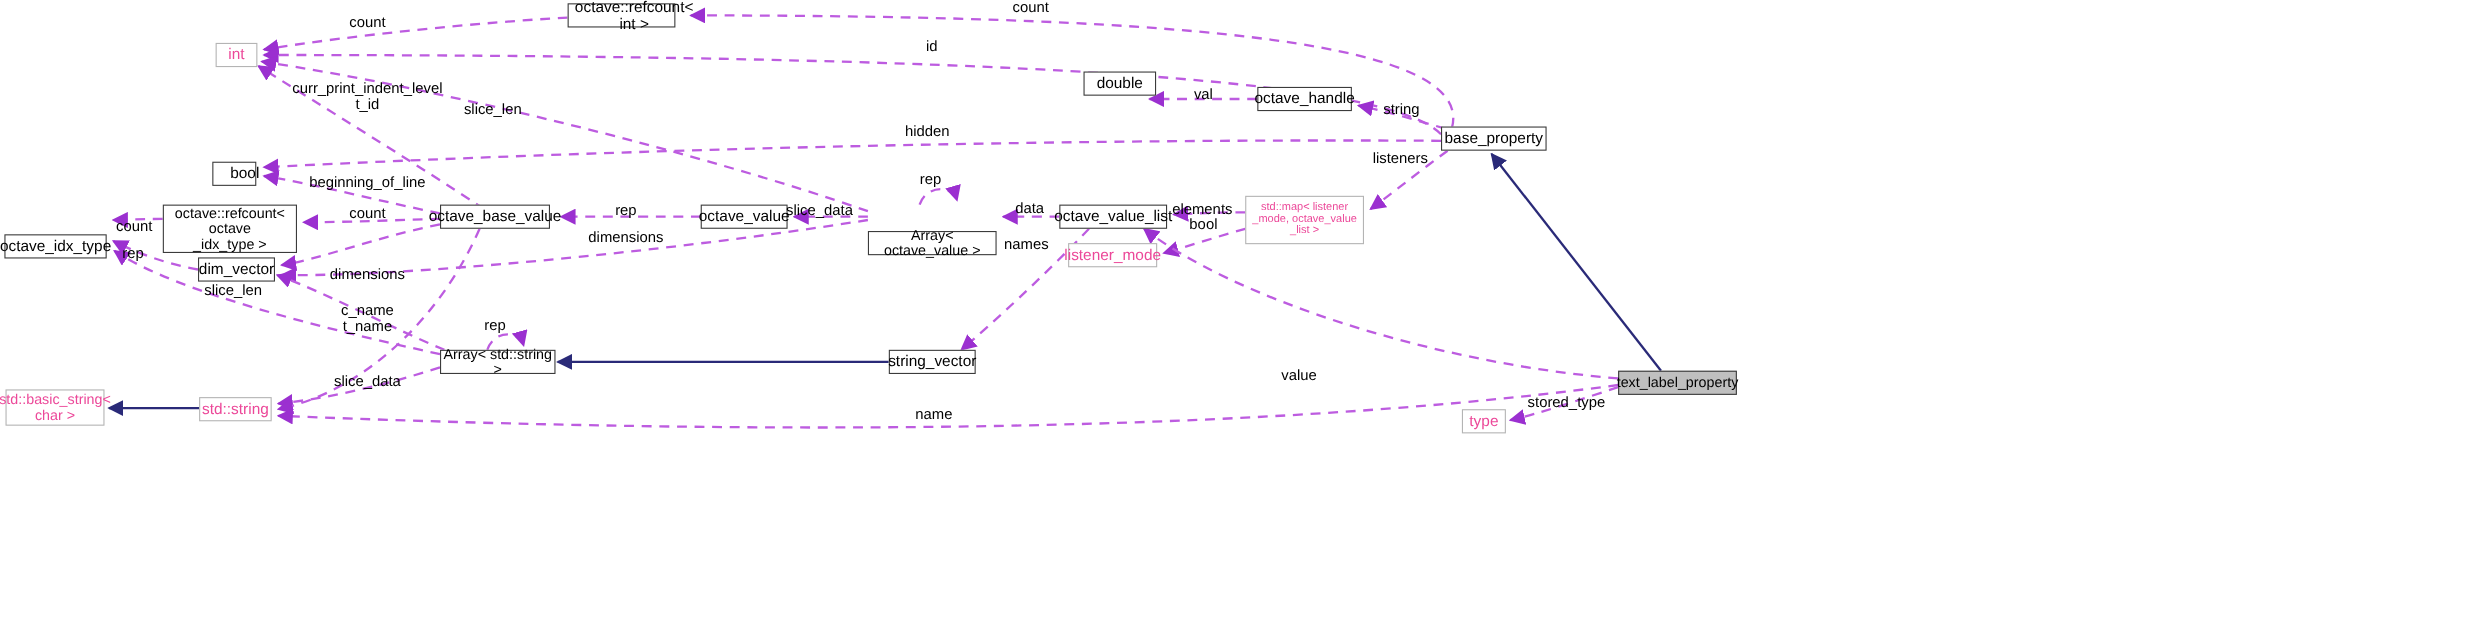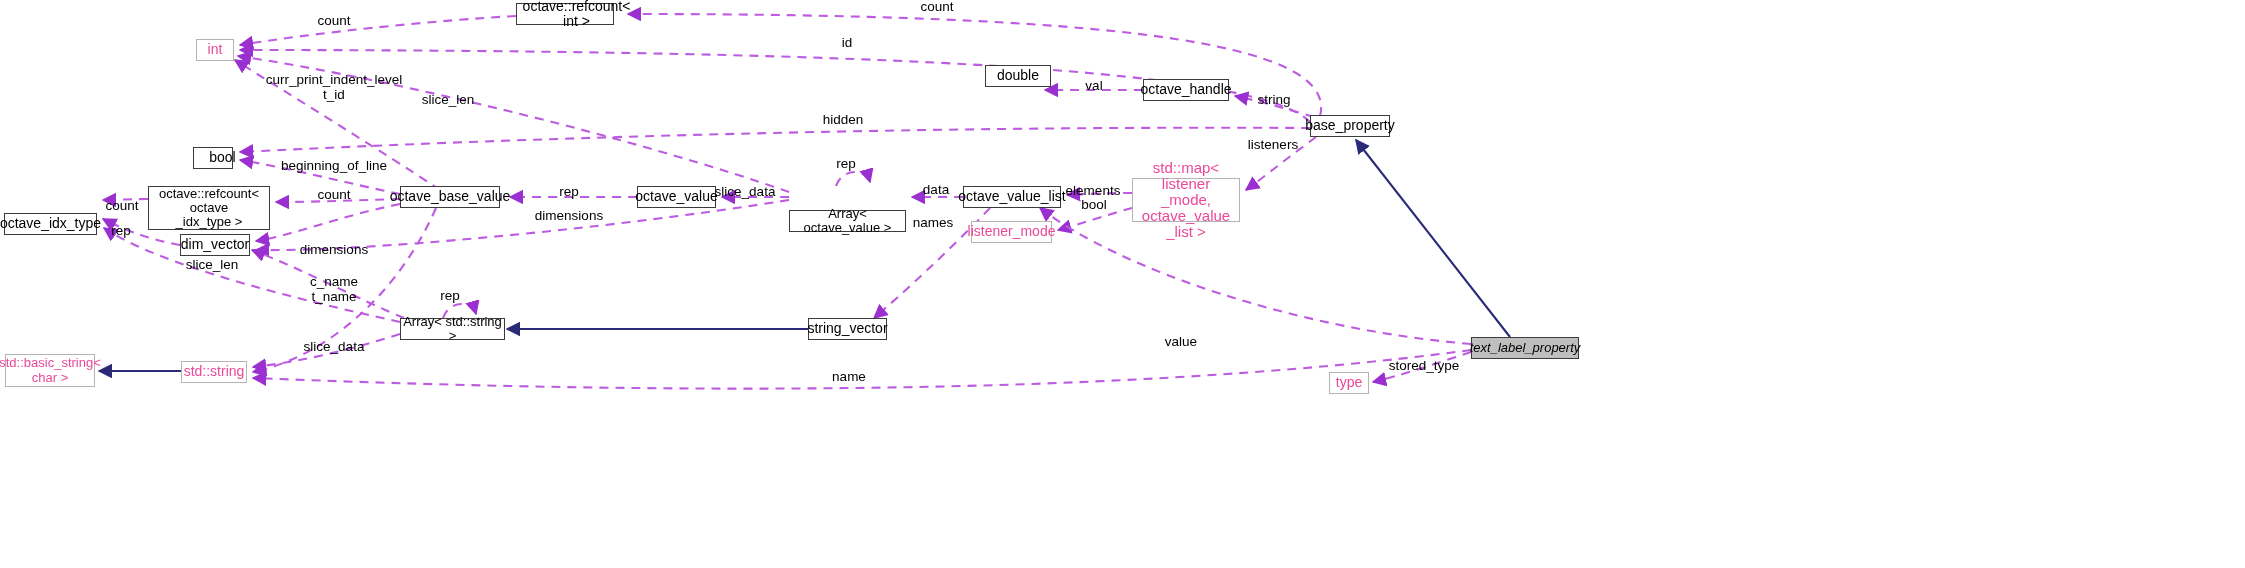--- a/index.html
+++ b/index.html
@@ -3,21 +3,21 @@
 <meta charset="utf-8">
 <style>
   html,body{margin:0;padding:0;background:#ffffff;}
   body{font-family:"Liberation Sans",sans-serif;}
   #diagram{position:relative;width:2245px;height:568px;background:#ffffff;overflow:hidden;}
   #edges{position:absolute;left:0;top:0;width:2245px;height:568px;}
   .node{position:absolute;box-sizing:border-box;display:flex;align-items:center;justify-content:center;
         text-align:center;line-height:1.08;white-space:pre-line;background:#ffffff;}
   .node.solid{border:1.6px solid #3b3b3b;color:#000000;font-size:14px;}
   .node.faint{border:1.4px solid #b4b4b4;color:#ec4899;font-size:14px;}
-  .node.current{border:1.6px solid #3b3b3b;background:#bfbfbf;color:#000000;font-size:14px;font-style:italic;}
+  .node.current{border:1.6px solid #3b3b3b;background:#bfbfbf;color:#000000;font-size:14px;}
   .elabel{position:absolute;font-size:13.5px;color:#000000;white-space:pre-line;text-align:center;
           line-height:1.1;transform:translate(-50%,-50%);}
 </style>
 </head>
 <body>
 
 <div id="diagram">
   <svg id="edges" viewBox="0 0 2245 568" preserveAspectRatio="none">
     <defs>
       <marker id="ah-purple" viewBox="0 0 10 10" refX="9" refY="5" markerWidth="7" markerHeight="7" orient="auto-start-reverse">
@@ -96,29 +96,29 @@
       <path d="M 808 329 L 507 329"></path>
 
       <path d="M 1510 337 L 1356 140"></path>
     </g>
   </svg>
 
   <div class="node solid" style="left:516px;top:3px;width:98px;height:22px;padding-left:23px;">octave::refcount&lt; int &gt;</div>
   <div class="node faint" style="left:196px;top:39px;width:38px;height:22px;">int</div>
   <div class="node solid" style="left:985px;top:65px;width:66px;height:22px;">double</div>
   <div class="node solid" style="left:1143px;top:79px;width:86px;height:22px;">octave_handle</div>
-  <div class="node solid" style="left:1310px;top:115px;width:80px;height:22px;">base_property</div>
+  <div class="node solid" style="left:1310px;top:115px;width:96px;height:22px;">base_property</div>
   <div class="node solid" style="left:193px;top:147px;width:40px;height:22px;padding-left:19px;">bool</div>
   <div class="node solid" style="left:148px;top:186px;width:122px;height:44px;font-size:13px;">octave::refcount&lt; octave
 _idx_type &gt;</div>
   <div class="node solid" style="left:400px;top:186px;width:100px;height:22px;">octave_base_value</div>
   <div class="node solid" style="left:637px;top:186px;width:79px;height:22px;">octave_value</div>
   <div class="node solid" style="left:789px;top:186px;width:117px;height:22px;font-size:13px;margin-top:24px;">Array&lt; octave_value &gt;</div>
   <div class="node solid" style="left:963px;top:186px;width:98px;height:22px;">octave_value_list</div>
-  <div class="node faint" style="left:1132px;top:178px;width:108px;height:44px;font-size:15px;">std::map&lt; listener
+  <div class="node faint" style="left:1132px;top:178px;width:108px;height:44px;font-size:10px;">std::map&lt; listener
 _mode, octave_value
 _list &gt;</div>
   <div class="node solid" style="left:4px;top:213px;width:93px;height:22px;">octave_idx_type</div>
   <div class="node solid" style="left:180px;top:234px;width:70px;height:22px;">dim_vector</div>
   <div class="node faint" style="left:971px;top:221px;width:81px;height:22px;">listener_mode</div>
   <div class="node solid" style="left:400px;top:318px;width:105px;height:22px;font-size:13px;">Array&lt; std::string &gt;</div>
   <div class="node solid" style="left:808px;top:318px;width:79px;height:22px;">string_vector</div>
   <div class="node current" style="left:1471px;top:337px;width:108px;height:22px;font-size:13px;">text_label_property</div>
   <div class="node faint" style="left:5px;top:354px;width:90px;height:33px;font-size:13px;">std::basic_string&lt;
  char &gt;</div>

